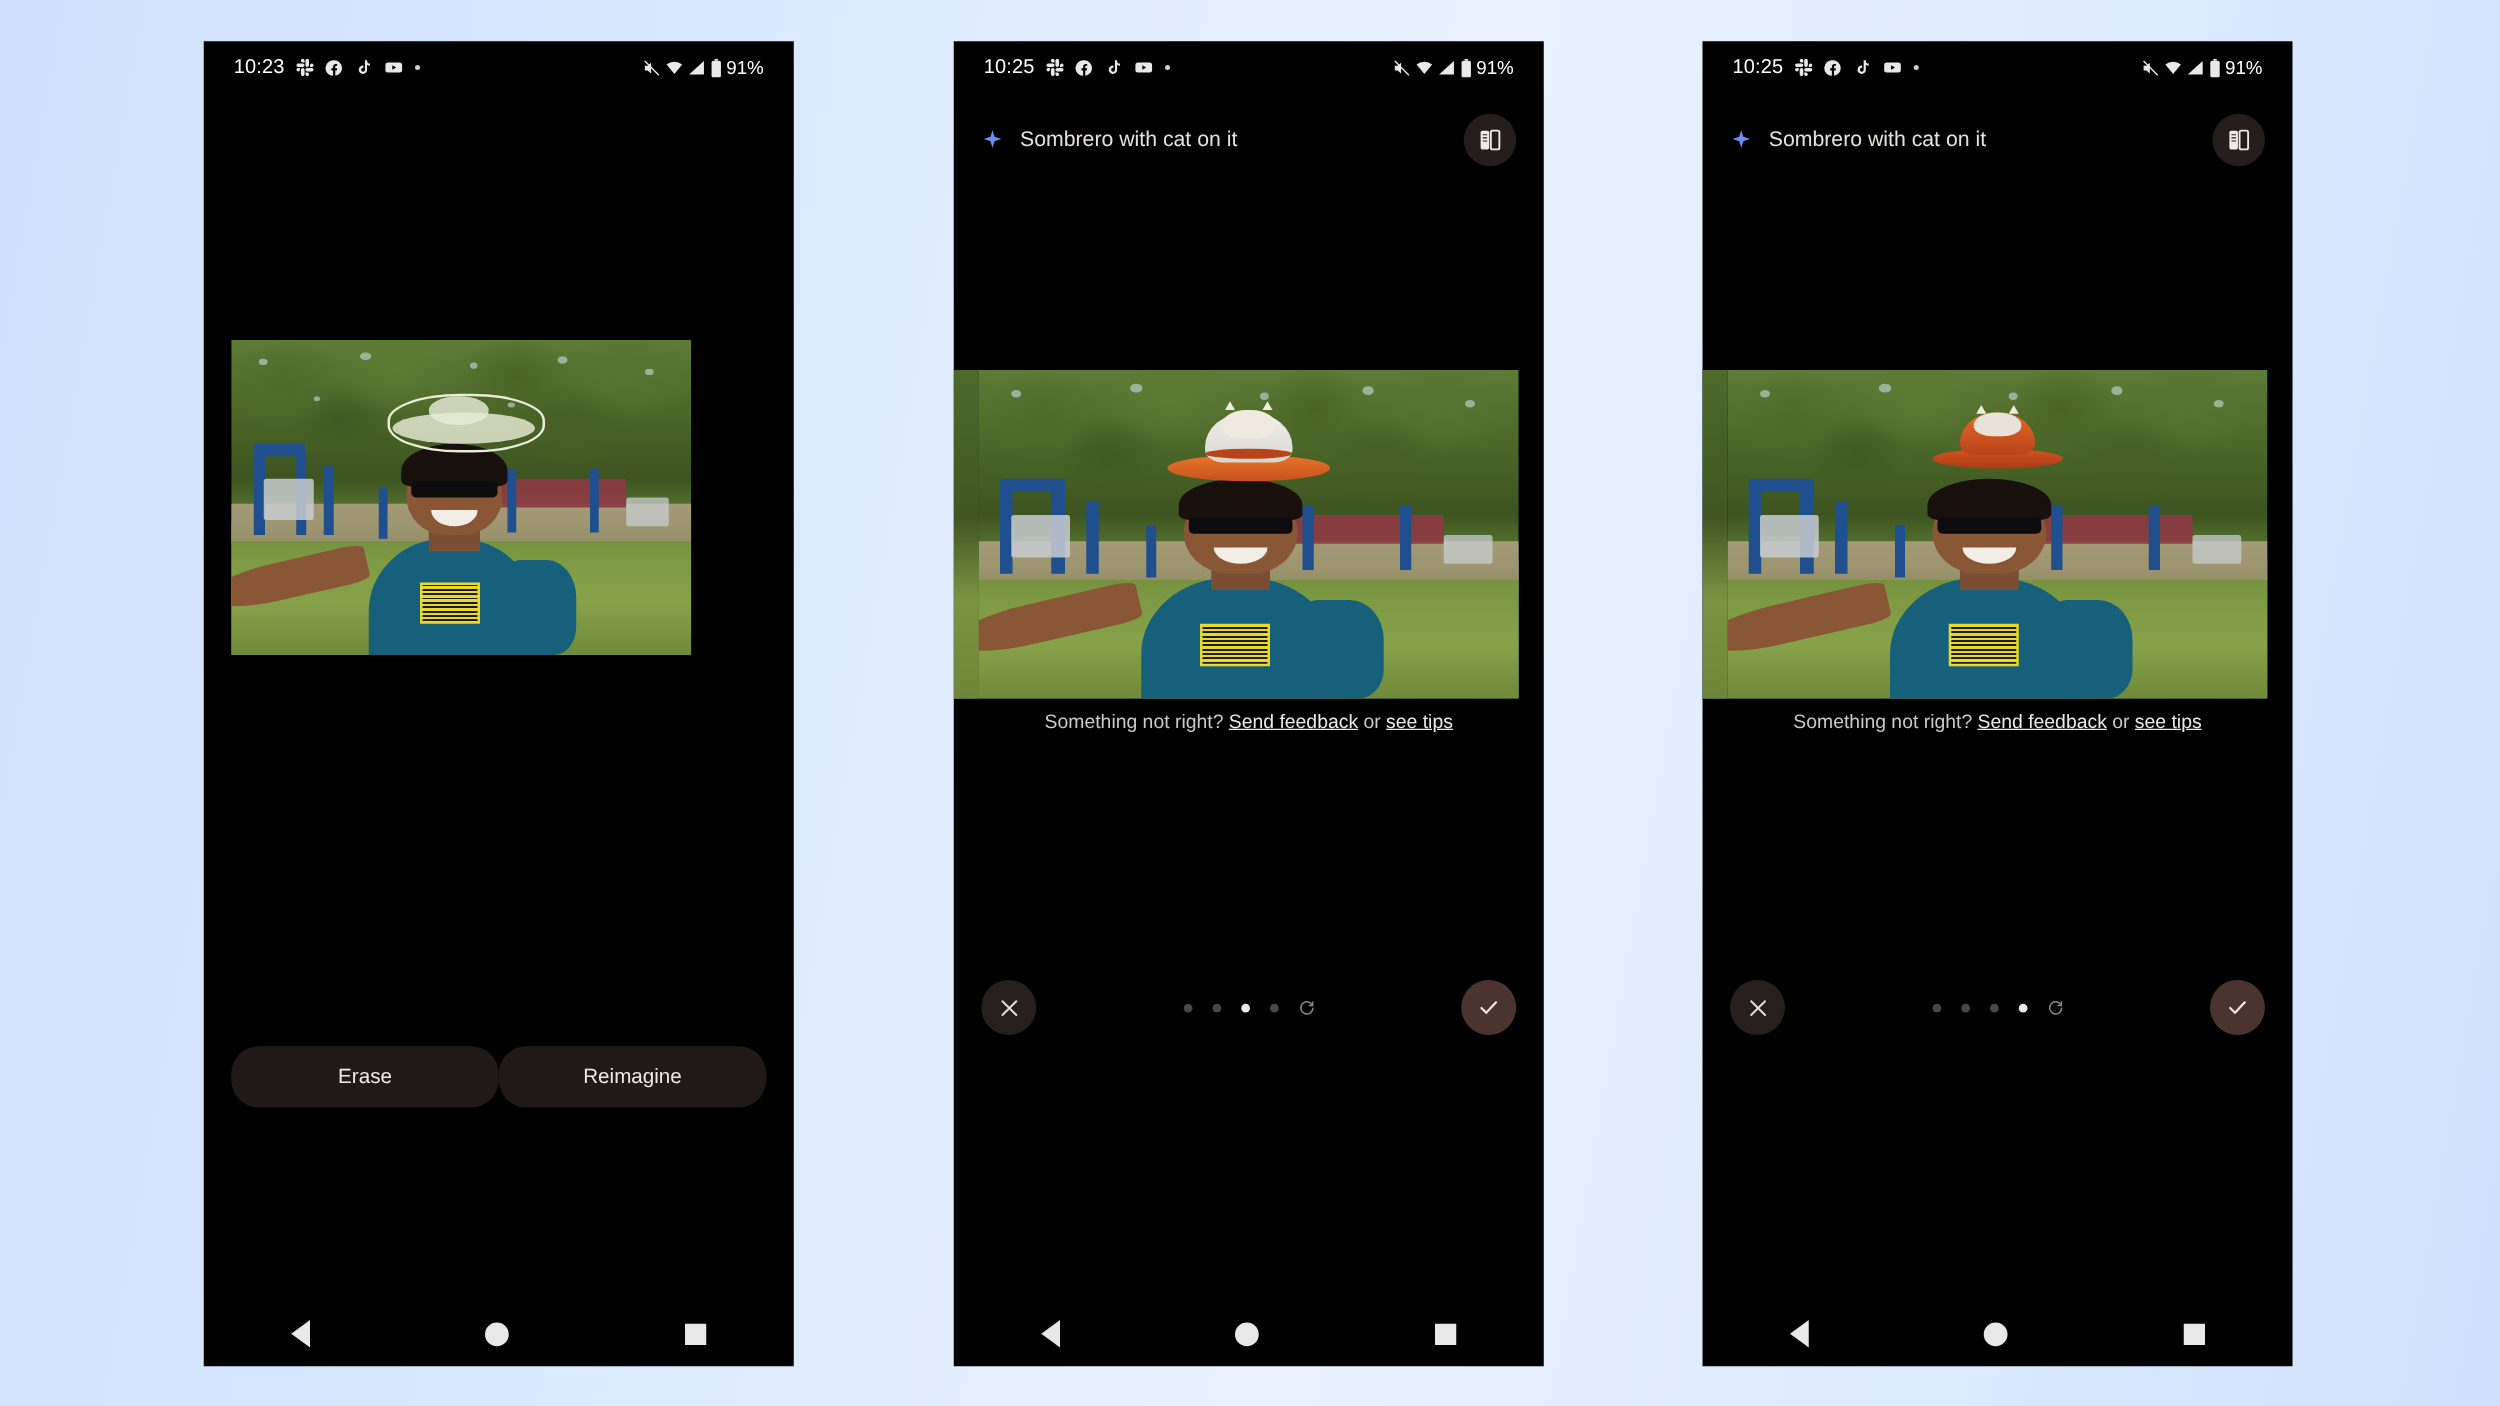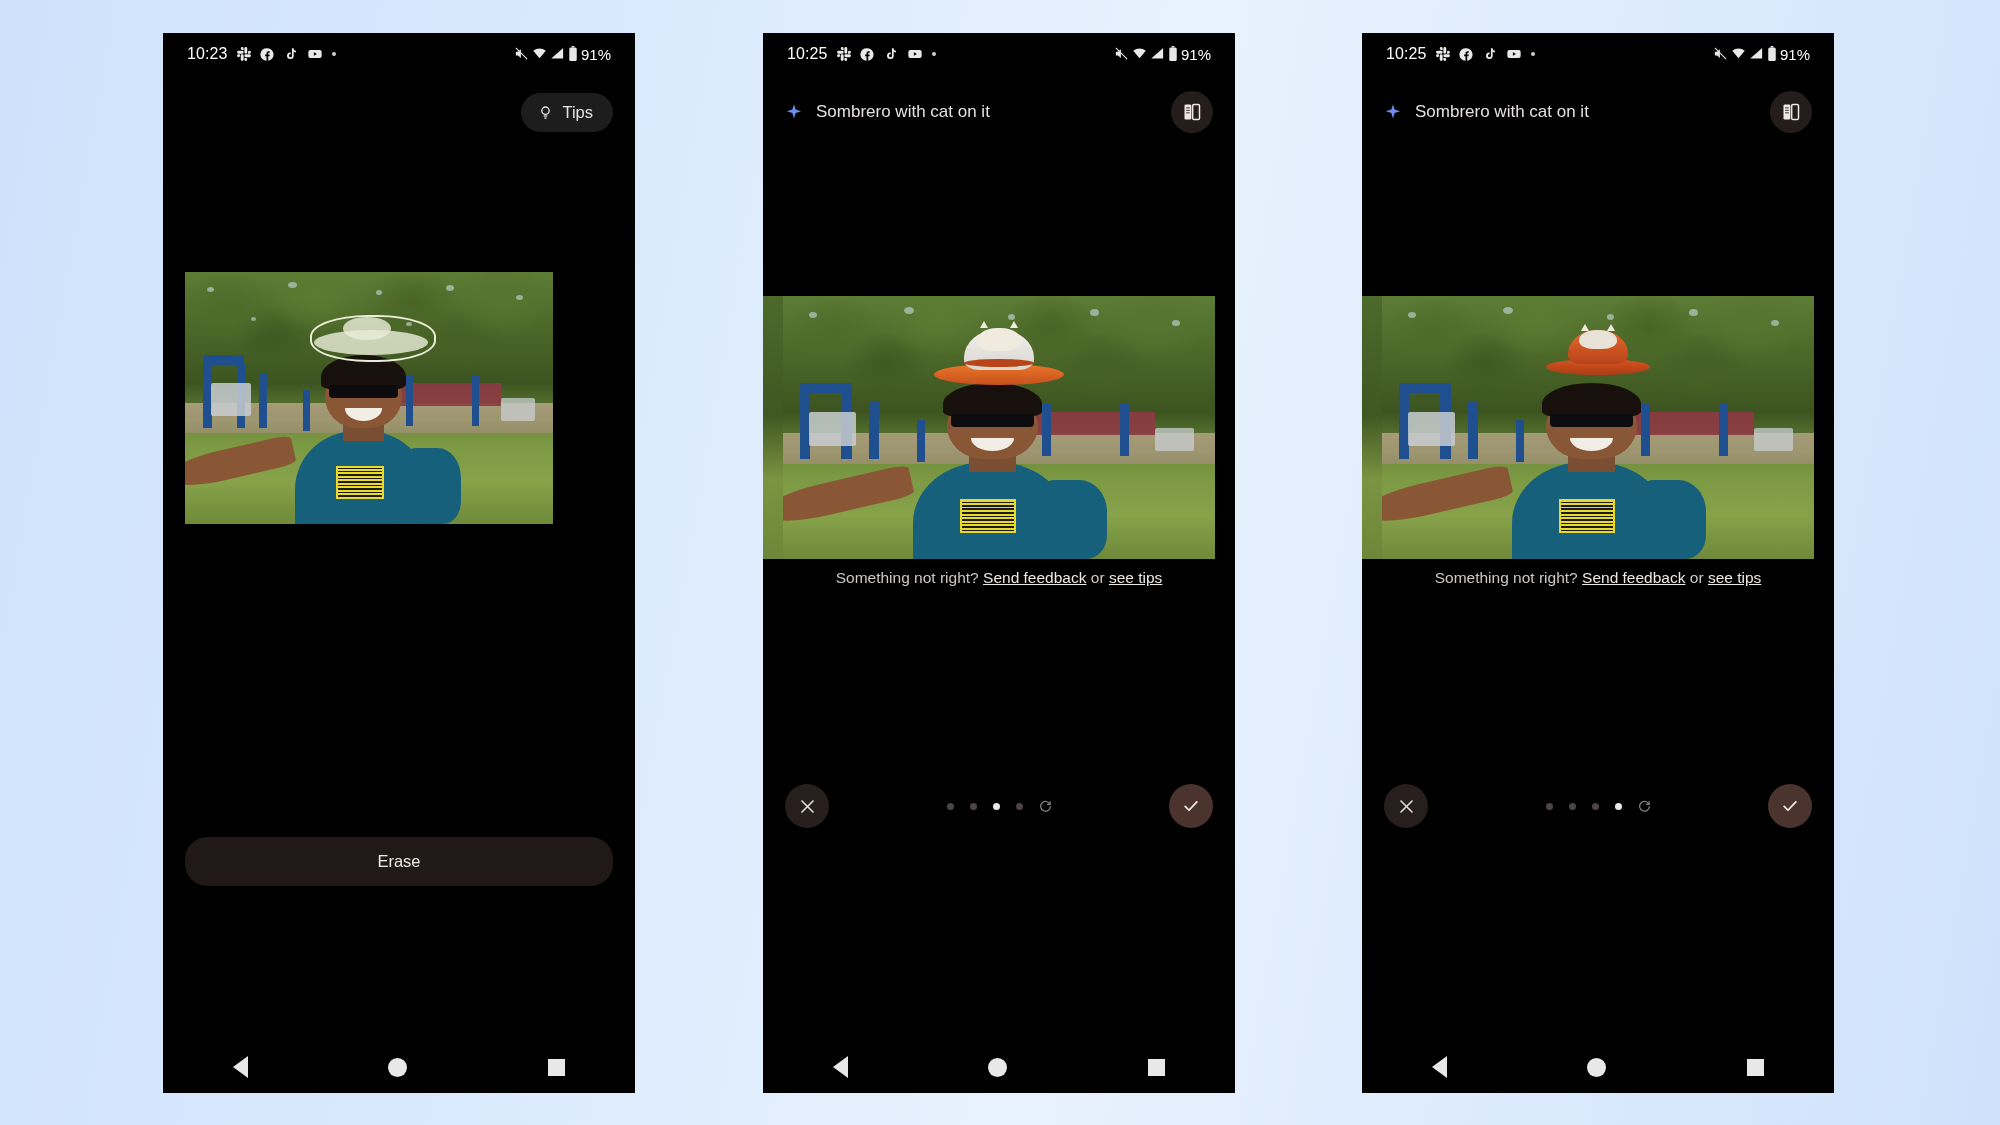--- a/index.html
+++ b/index.html
@@ -20,21 +20,21 @@
   .p3{left:1362px;}
 
   
   .statusbar{
     position:absolute;left:0;top:0;width:100%;height:42px;
     display:flex;align-items:center;justify-content:space-between;
     padding:0 24px;box-sizing:border-box;color:#fff;
   }
   .sb-left{display:flex;align-items:center;gap:9px;}
   .sb-time{font-size:16px;font-weight:500;letter-spacing:.1px;color:#fff;}
-  .sb-right{display:flex;align-items:flex-start;gap:3px;}
+  .sb-right{display:flex;align-items:center;gap:3px;}
   .sb-batt-txt{font-size:15px;font-weight:500;color:#fff;}
   .ic{display:inline-flex;align-items:center;justify-content:center;}
   .dotsmall{width:4px;height:4px;border-radius:50%;background:#cfcfcf;display:inline-block;}
 
   
   .header{
     position:absolute;left:0;top:48px;width:100%;height:62px;
     display:flex;align-items:center;box-sizing:border-box;padding:0 22px;
   }
   .tips-btn{
@@ -192,32 +192,20 @@
         <span class="ic">
           <svg width="10" height="15" viewBox="0 0 12 20" fill="#e9e9e9">
               <rect x="4" y="0" width="4" height="2" rx="1"></rect>
               <rect x="1" y="2" width="10" height="18" rx="2"></rect>
             </svg>
         </span>
         <span class="sb-batt-txt">91%</span>
       </div>
     </div>
 
-    <div class="header">
-      <div class="tips-btn">
-        <span class="ic">
-          <svg width="17" height="17" viewBox="0 0 24 24" fill="none" stroke="#e6e2e0" stroke-width="1.9">
-              <circle cx="12" cy="9.5" r="5.2"></circle>
-              <line x1="9.5" y1="17" x2="14.5" y2="17"></line>
-              <line x1="10.5" y1="20" x2="13.5" y2="20"></line>
-            </svg>
-        </span>
-        <span>Tips</span>
-      </div>
-    </div>
 
     <div class="photo">
       <div class="scene">
         <div class="tree-bg"></div>
         <div class="speck" style="left:6%;top:6%;width:7px;height:5px;"></div>
         <div class="speck" style="left:28%;top:4%;width:9px;height:6px;"></div>
         <div class="speck" style="left:52%;top:7%;width:6px;height:5px;"></div>
         <div class="speck" style="left:71%;top:5%;width:8px;height:6px;"></div>
         <div class="speck" style="left:90%;top:9%;width:7px;height:5px;"></div>
         <div class="speck" style="left:18%;top:18%;width:5px;height:4px;"></div>
@@ -250,20 +238,21 @@
         <div class="ghost-hat" style="left:35%;top:23%;width:31%;height:10%;"></div>
         <div class="ghost-hat" style="left:43%;top:18%;width:13%;height:9%;"></div>
         <div class="ghost-outline" style="left:34%;top:17%;width:33%;height:17%;border-radius:46%;"></div>
       </div>
     </div>
 
 
 
     <div class="action-row">
       <div class="action-btn">Erase</div>
+      <div class="action-btn">Reimagine</div>
     </div>
 
     <div class="navbar">
       <div class="nav-tri"></div>
       <div class="nav-circ"></div>
       <div class="nav-sq"></div>
     </div>
   </div>
 
   <div class="phone p2">

